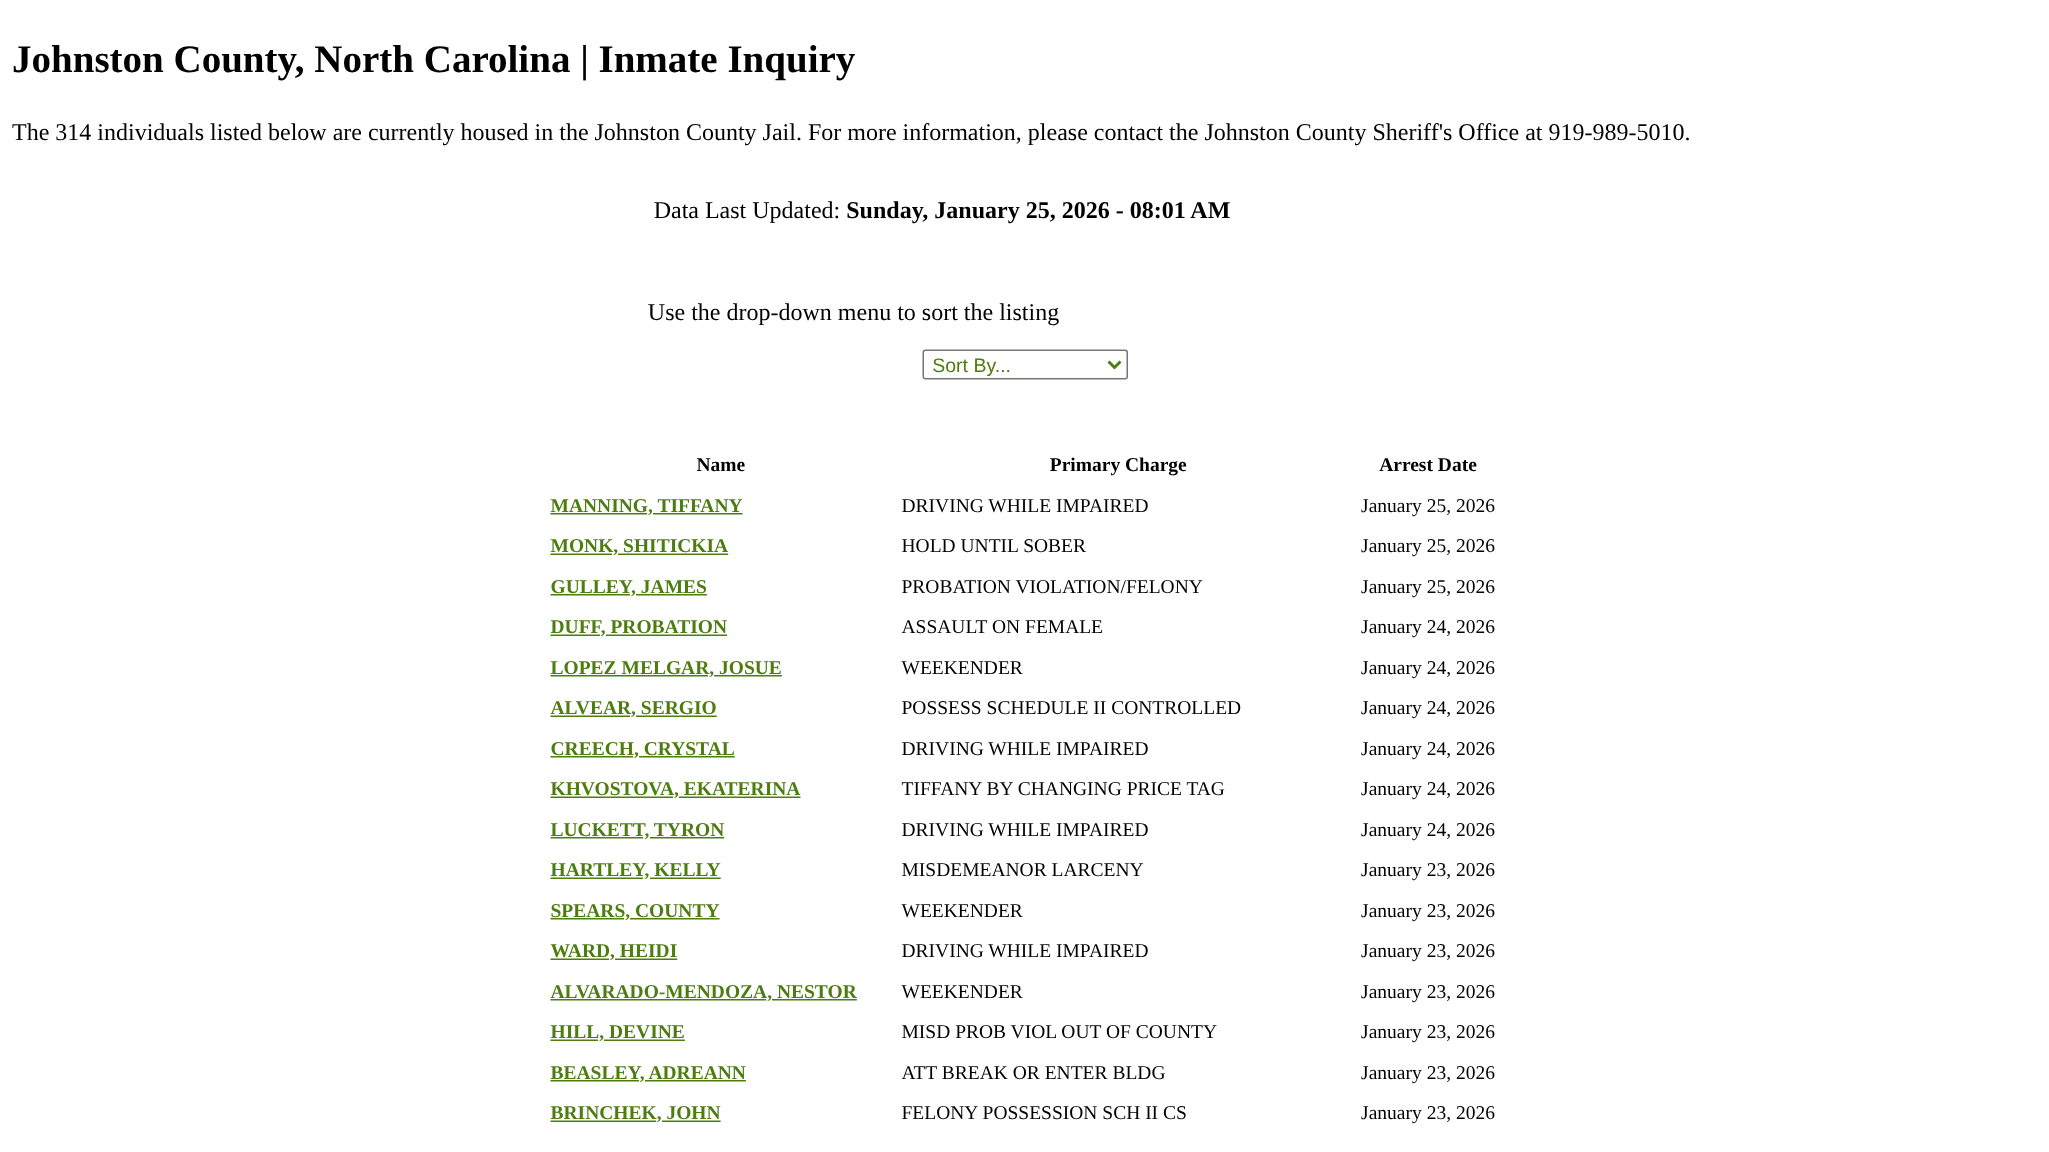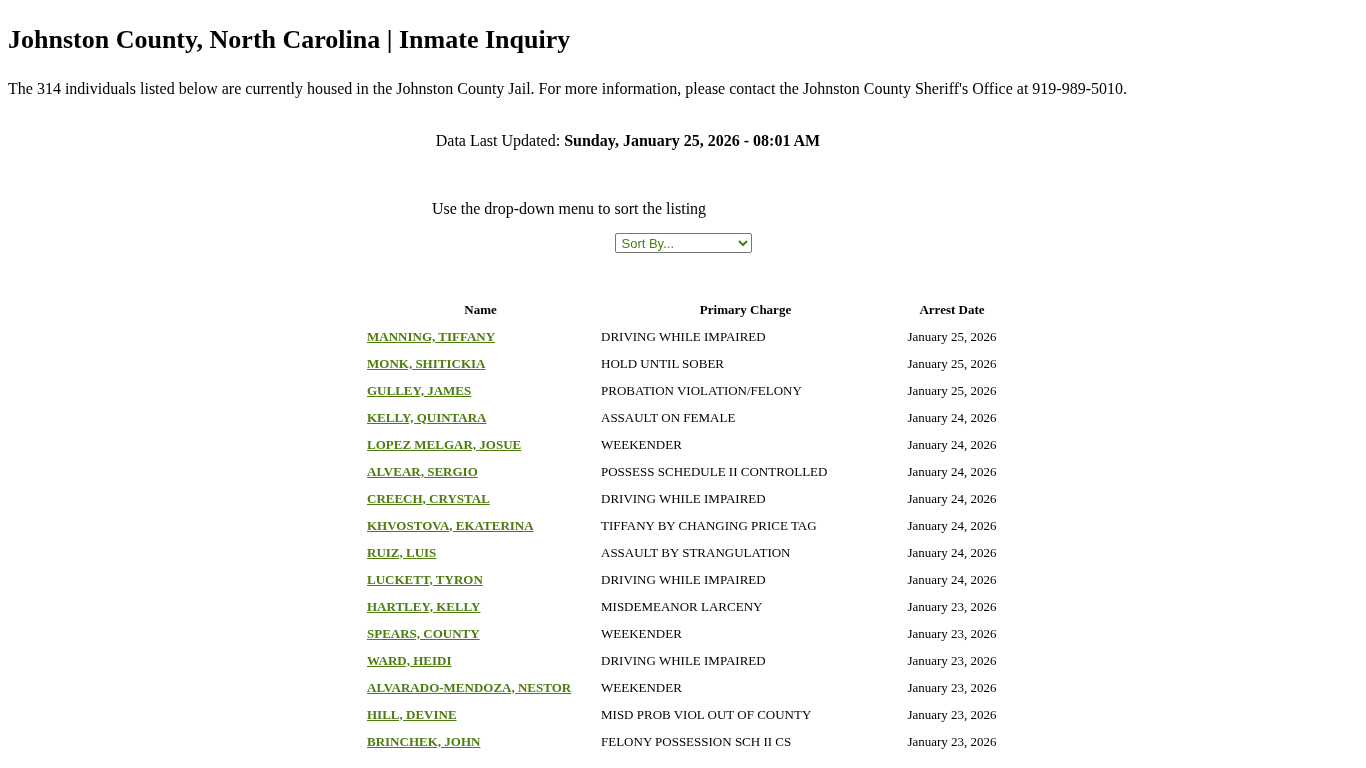--- a/index.html
+++ b/index.html
@@ -90,21 +90,21 @@
         <td class="name"><a href="#">MONK, SHITICKIA</a></td>
         <td class="charge">HOLD UNTIL SOBER</td>
         <td class="date">January 25, 2026</td>
       </tr>
       <tr>
         <td class="name"><a href="#">GULLEY, JAMES</a></td>
         <td class="charge">PROBATION VIOLATION/FELONY</td>
         <td class="date">January 25, 2026</td>
       </tr>
       <tr>
-        <td class="name"><a href="#">KELLY, QUINTARA</a></td>
+        <td class="name"><a href="#">DUFF, PROBATION</a></td>
         <td class="charge">ASSAULT ON FEMALE</td>
         <td class="date">January 24, 2026</td>
       </tr>
       <tr>
         <td class="name"><a href="#">LOPEZ MELGAR, JOSUE</a></td>
         <td class="charge">WEEKENDER</td>
         <td class="date">January 24, 2026</td>
       </tr>
       <tr>
         <td class="name"><a href="#">ALVEAR, SERGIO</a></td>
@@ -112,25 +112,20 @@
         <td class="date">January 24, 2026</td>
       </tr>
       <tr>
         <td class="name"><a href="#">CREECH, CRYSTAL</a></td>
         <td class="charge">DRIVING WHILE IMPAIRED</td>
         <td class="date">January 24, 2026</td>
       </tr>
       <tr>
         <td class="name"><a href="#">KHVOSTOVA, EKATERINA</a></td>
         <td class="charge">TIFFANY BY CHANGING PRICE TAG</td>
-        <td class="date">January 24, 2026</td>
-      </tr>
-      <tr>
-        <td class="name"><a href="#">RUIZ, LUIS</a></td>
-        <td class="charge">ASSAULT BY STRANGULATION</td>
         <td class="date">January 24, 2026</td>
       </tr>
       <tr>
         <td class="name"><a href="#">LUCKETT, TYRON</a></td>
         <td class="charge">DRIVING WHILE IMPAIRED</td>
         <td class="date">January 24, 2026</td>
       </tr>
       <tr>
         <td class="name"><a href="#">HARTLEY, KELLY</a></td>
         <td class="charge">MISDEMEANOR LARCENY</td>
@@ -150,18 +145,23 @@
         <td class="name"><a href="#">ALVARADO-MENDOZA, NESTOR</a></td>
         <td class="charge">WEEKENDER</td>
         <td class="date">January 23, 2026</td>
       </tr>
       <tr>
         <td class="name"><a href="#">HILL, DEVINE</a></td>
         <td class="charge">MISD PROB VIOL OUT OF COUNTY</td>
         <td class="date">January 23, 2026</td>
       </tr>
       <tr>
+        <td class="name"><a href="#">BEASLEY, ADREANN</a></td>
+        <td class="charge">ATT BREAK OR ENTER BLDG</td>
+        <td class="date">January 23, 2026</td>
+      </tr>
+      <tr>
         <td class="name"><a href="#">BRINCHEK, JOHN</a></td>
         <td class="charge">FELONY POSSESSION SCH II CS</td>
         <td class="date">January 23, 2026</td>
       </tr>
     </tbody>
 </table>
 
 </body></html>

